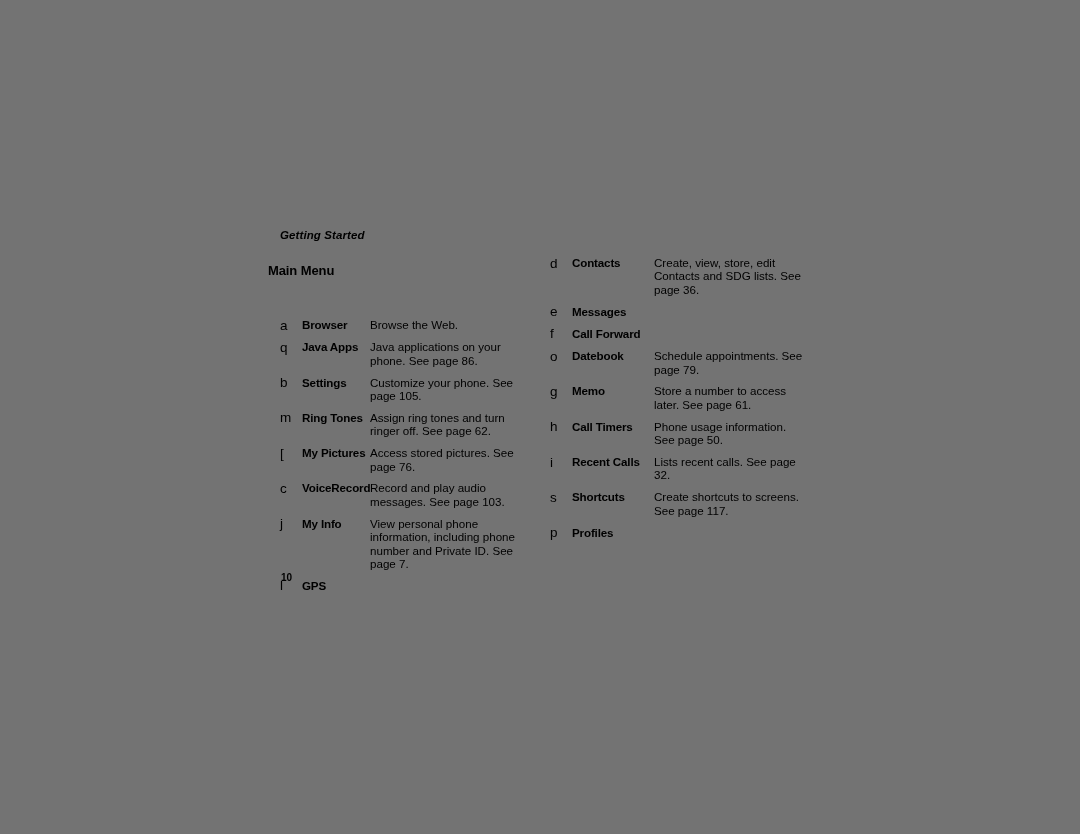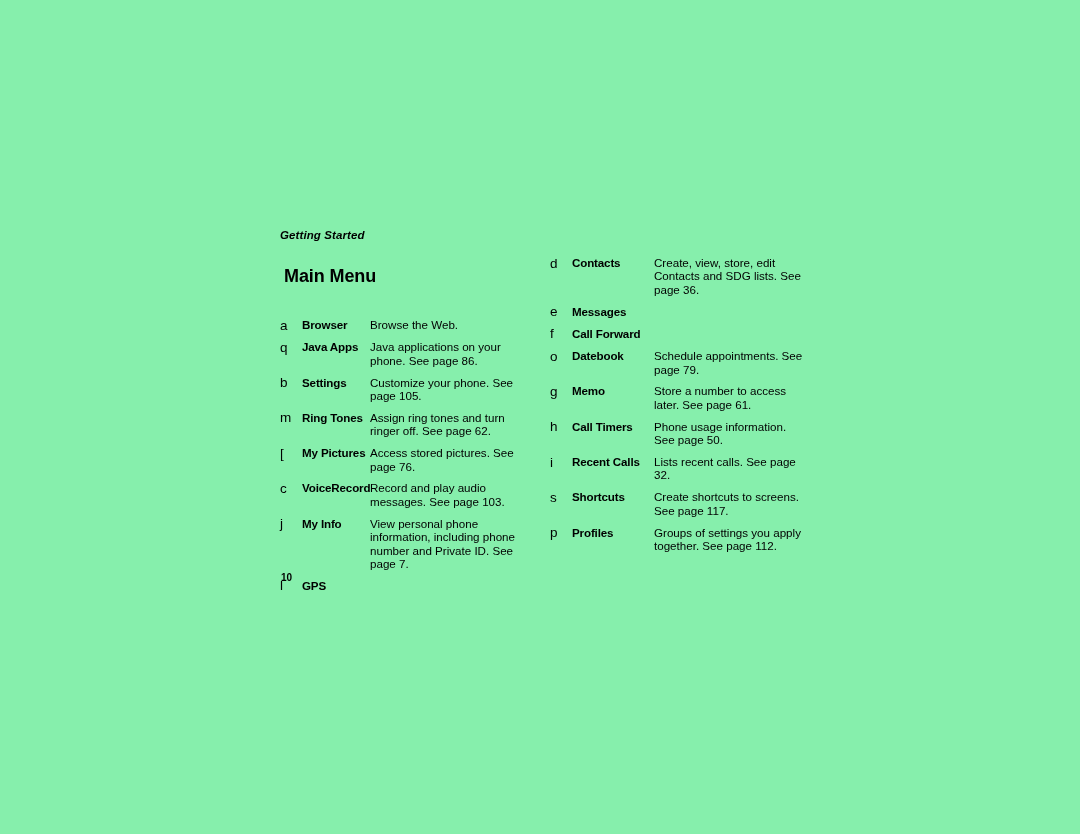--- a/index.html
+++ b/index.html
@@ -15,41 +15,41 @@
     color: #000000;
     -webkit-font-smoothing: antialiased;
   }
 
   
   .page {
     position: absolute;
     left: 0; top: 0;
     width: 1080px;
     height: 834px;
-    background: #86efac;
+    background: #737373;
     overflow: hidden;
   }
 
   
   .running-head {
     position: absolute;
     left: 280px;
     top: 229px;
     font-size: 11.5px;
     font-weight: bold;
     font-style: italic;
     letter-spacing: 0.1px;
   }
 
   
   .section-title {
     position: absolute;
-    left: 284px;
+    left: 268px;
     top: 254px;
-    font-size: 18px;
+    font-size: 13px;
     font-weight: bold;
     letter-spacing: -0.1px;
   }
 
   
   .intro {
     position: absolute;
     left: 280px;
     top: 273px;
     width: 252px;
@@ -193,19 +193,18 @@
         <span class="menu-desc">Lists recent calls. See page 32.</span>
       </div>
       <div class="menu-row">
         <span class="menu-icon">s</span>
         <span class="menu-label">Shortcuts</span>
         <span class="menu-desc">Create shortcuts to screens. See page 117.</span>
       </div>
       <div class="menu-row">
         <span class="menu-icon">p</span>
         <span class="menu-label">Profiles</span>
-        <span class="menu-desc">Groups of settings you apply together. See page 112.</span>
       </div>
     </div>
 
   <div class="folio">10</div>
 
 </div>
 
 </body></html>

